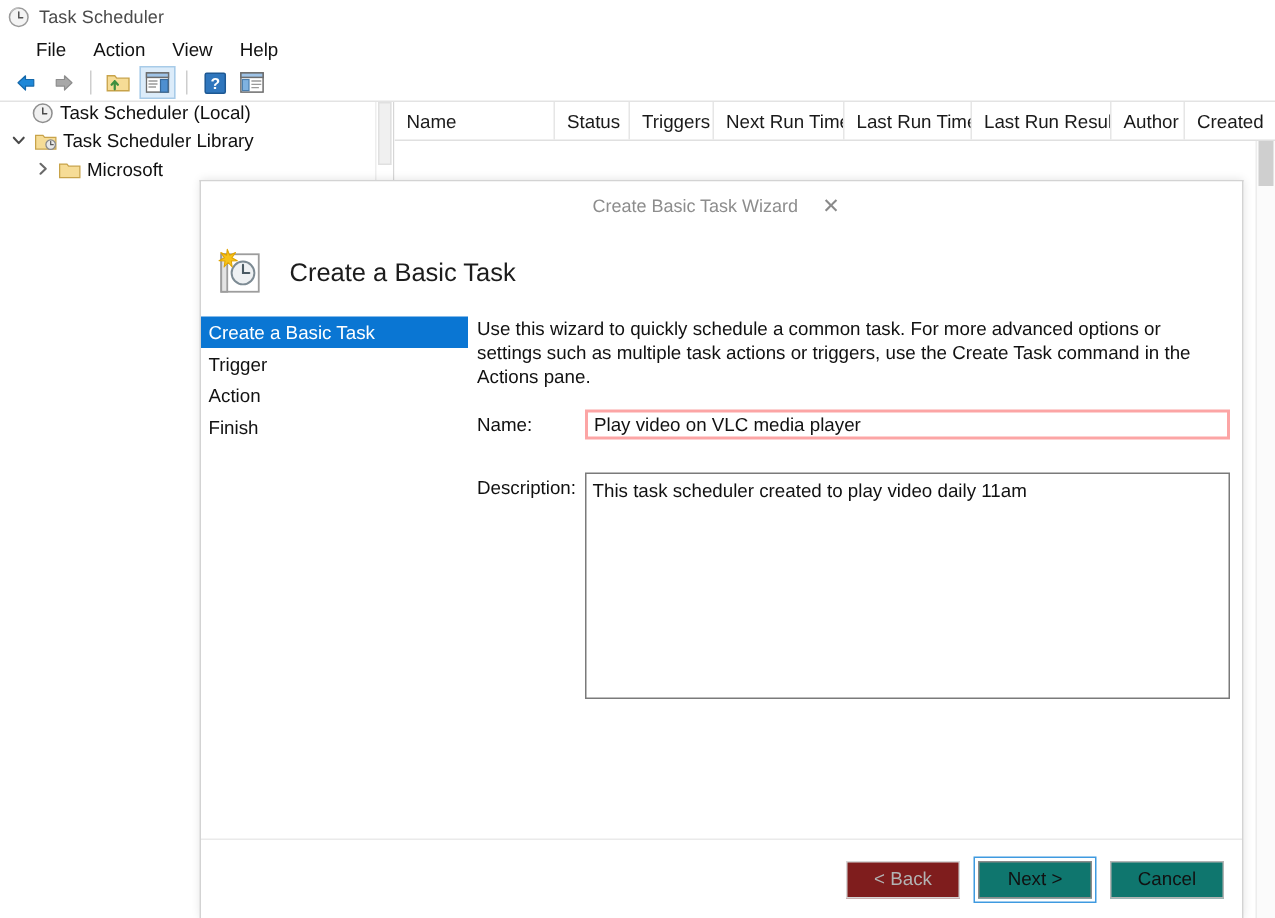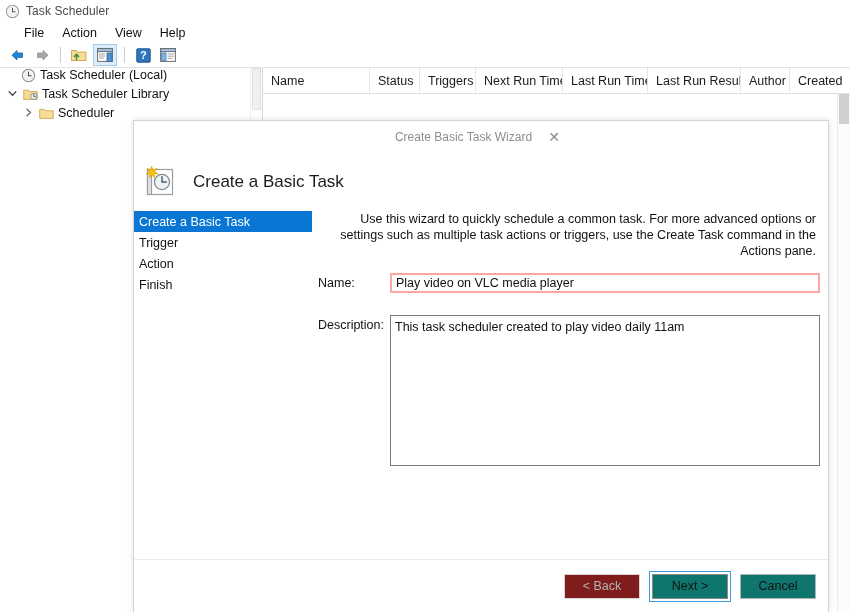--- a/index.html
+++ b/index.html
@@ -290,21 +290,20 @@
     flex: 1;
     padding: 0px 8px 0 6px;
     min-width: 0;
   }
   #intro-text {
     font-size: 12.5px;
     line-height: 16px;
     color: #111111;
     margin: 0 0 14px 0;
     padding-right: 4px;
-    text-align: right;
   }
   .field-row {
     display: flex;
     align-items: flex-start;
     margin-bottom: 22px;
   }
   .field-label {
     width: 72px;
     flex: none;
     font-size: 12.5px;
@@ -466,21 +465,21 @@
 
       <div class="tree-row indent-2">
         <span class="tree-chev">
           <svg width="9" height="9" viewBox="0 0 9 9">
               <path d="M3 1.2 L6.5 4.5 L3 7.8" fill="none" stroke="#6a6a6a" stroke-width="1.4" stroke-linecap="round" stroke-linejoin="round"></path>
             </svg>
         </span>
         <svg class="clock-ico" viewBox="0 0 16 16">
           <path d="M0.8 3.6h5.2l1.2 1.5h8v8.1h-14.4z" fill="#f6dc96" stroke="#c8a34a" stroke-width="0.9"></path>
         </svg>
-        <span class="tree-label">Scheduler</span>
+        <span class="tree-label">Microsoft</span>
       </div>
 
 
       <div class="tree-scroll">
         <div class="thumb"></div>
       </div>
     </div>
 
     <div id="list-pane">
       <div id="list-header">

